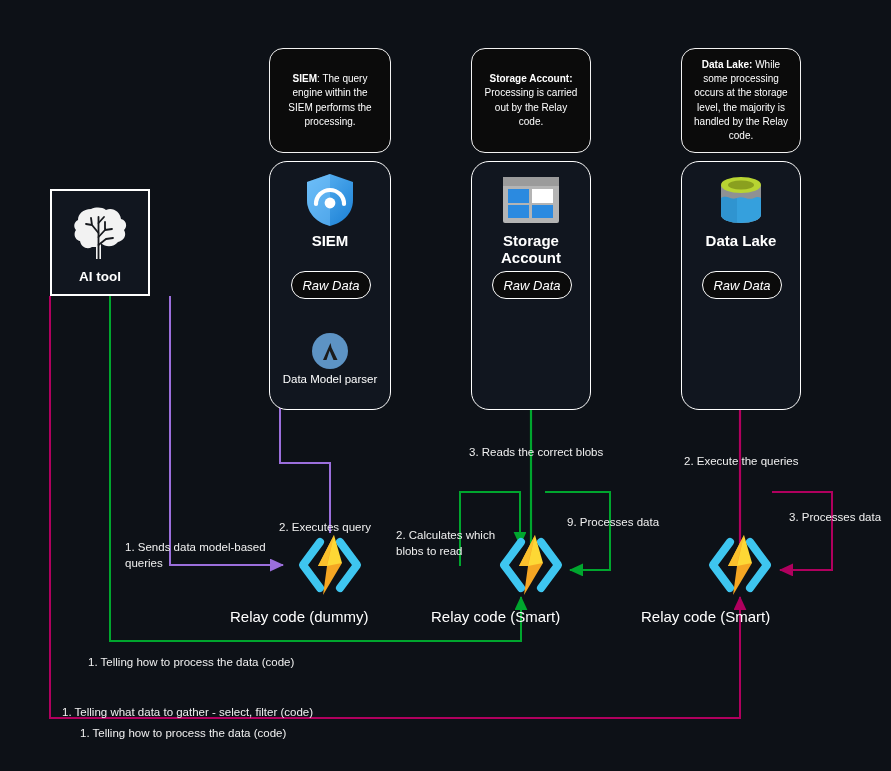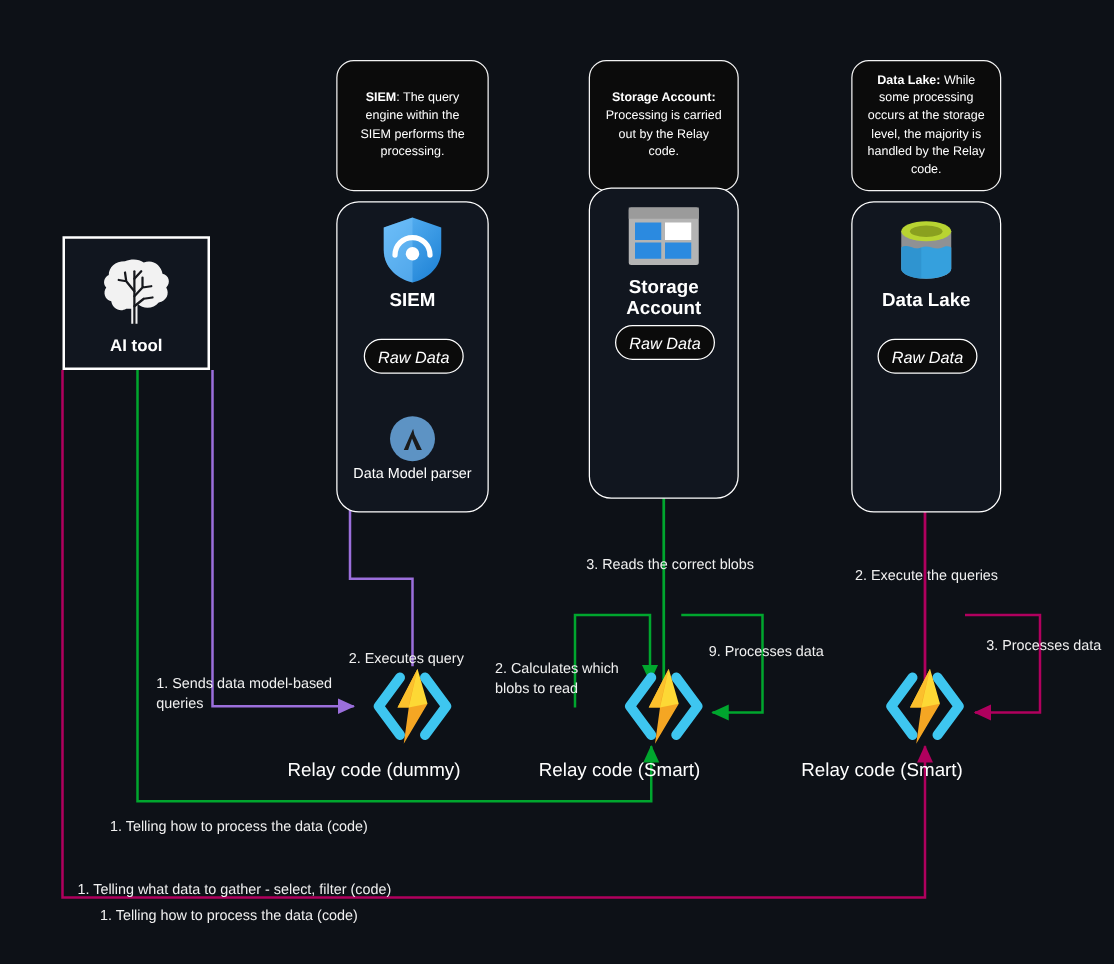--- a/index.html
+++ b/index.html
@@ -153,21 +153,21 @@
     <div class="pill" style="left:21px;top:109px;width:80px;">Raw Data</div>
     <div class="icon-wrap" style="top:170px;">
       <svg width="38" height="38" viewBox="0 0 38 38">
         <circle cx="19" cy="19" r="18" fill="#5d93c4"></circle>
         <path d="M12 28 L19.5 11 L20.5 15.5 L26.5 28 L22.5 28 L18.6 18.8 L15.5 28 Z" fill="#1b1b1b"></path>
       </svg>
     </div>
     <div class="parser-cap" style="left:0;right:0;top:211px;">Data Model parser</div>
   </div>
 
-  <div class="panel" style="left:471px;top:150px;width:120px;height:249px;">
+  <div class="panel" style="left:471px;top:161px;width:120px;height:249px;">
     <div class="icon-wrap" style="top:14px;">
       <svg width="58" height="48" viewBox="0 0 58 48">
         <rect x="1" y="1" width="56" height="46" rx="2" fill="#b4b4b4"></rect>
         <rect x="1" y="1" width="56" height="9" fill="#9b9b9b"></rect>
         <rect x="6" y="13" width="21" height="14" fill="#2b8ae0"></rect>
         <rect x="30" y="13" width="21" height="14" fill="#ffffff"></rect>
         <rect x="6" y="29" width="21" height="13" fill="#2b8ae0"></rect>
         <rect x="30" y="29" width="21" height="13" fill="#2b8ae0"></rect>
       </svg>
     </div>
@@ -182,21 +182,21 @@
         <path d="M6 24 C12 20 16 27 22 24 C28 21 33 27 39 24 C42 22.5 44 23 46 24 L46 41 A20 8 0 0 1 6 41 Z" fill="#35a0dd"></path>
         <path d="M6 24 C12 20 16 27 22 24 L22 49 A20 8 0 0 1 6 41 Z" fill="#2a8ac4" opacity="0.55"></path>
         <ellipse cx="26" cy="11" rx="20" ry="8" fill="#b8d432"></ellipse>
         <ellipse cx="26" cy="11" rx="13" ry="4.6" fill="#8aa01f"></ellipse>
       </svg>
     </div>
     <div class="panel-title" style="top:70px;">Data Lake</div>
     <div class="pill" style="left:20px;top:109px;width:80px;">Raw Data</div>
   </div>
 
-  <div class="aibox" style="left:50px;top:189px;width:118px;height:107px;">
+  <div class="aibox" style="left:50px;top:189px;width:100px;height:107px;">
     <div class="icon-wrap" style="top:12px;">
       <svg width="60" height="58" viewBox="0 0 60 58">
         <path d="M21 6 C13 6 8 11 8 17 C4 19 3 24 6 27 C3 31 5 37 10 38 C11 44 17 47 22 44
                  L26 44 L26 56 L31 56 L31 40 C36 45 44 44 48 39 C54 38 57 32 54 27
                  C58 23 56 17 51 16 C50 9 43 4 36 7 C32 4 26 4 21 6 Z" fill="#f2f2f2"></path>
         <g stroke="#16181d" stroke-width="1.8" fill="none" stroke-linecap="round">
           <path d="M28.5 56 L28.5 30 L22 22 M22 22 L16 21 M22 22 L21 15"></path>
           <path d="M28.5 34 L35 27 M35 27 L42 26 M35 27 L35 19"></path>
           <path d="M28.5 42 L36 36 M36 36 L43 35"></path>
           <path d="M28.5 30 L28.5 14"></path>

